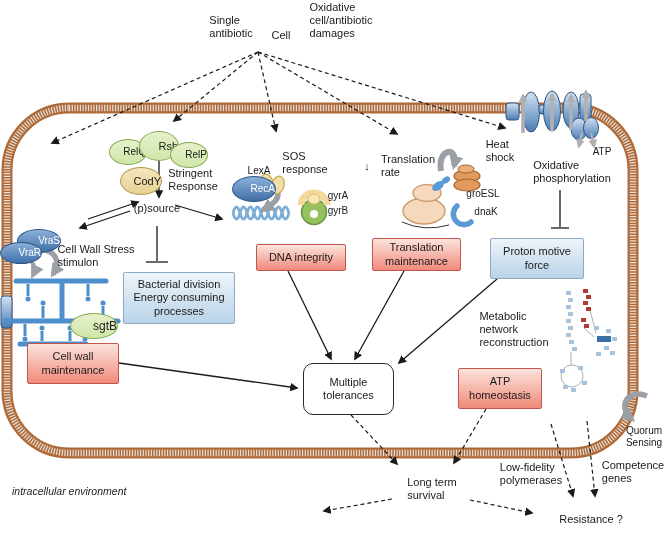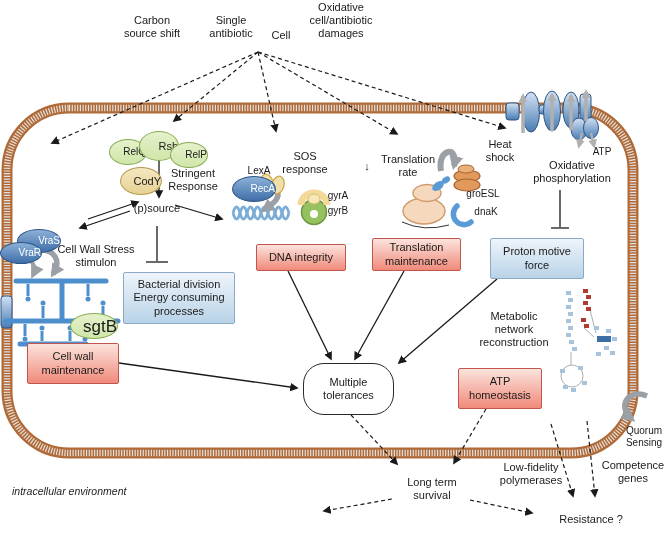--- a/index.html
+++ b/index.html
@@ -1,37 +1,37 @@
 <!DOCTYPE html>
 <html style="--membrane: #b06a38; --red-box-top: #fbe3dc; --red-box-bottom: #f18a7b; --red-box-border: #c0564e; --blue-box-top: #eef4fa; --blue-box-bottom: #b9d3e8; --blue-box-border: #89a9c4; --green-fill: #cfe6a9; --green-border: #86ab52; --tan-fill: #e7d194; --tan-border: #b49a50; --blue-protein: #3f6ea8; --blue-protein-border: #2d5685; --gray-arrow: #9aa0a6; --peptidoglycan: #4d8fcc; --dna-strand: #7badd6; --ribosome: #f6d9bd; --chaperone-orange: #e2995c;"><head>
 <meta charset="utf-8">
 <style>
   html,body{margin:0;padding:0;background:#fff}
   .stage{position:relative;width:669px;height:533px;background:#fff;overflow:hidden;
          font-family:"Liberation Sans",sans-serif;color:#1a1a1a}
   svg.art{position:absolute;left:0;top:0;z-index:1}
-  .lbl{position:absolute;z-index:3;transform:translate(-50%,-50%);text-align:center;
+  .lbl{position:absolute;z-index:3;transform:translate(-50%,-50%);text-align:left;
        font-size:11px;line-height:1.18;white-space:pre-line}
   .small{font-size:10px}
   .ital{font-style:italic;transform:none;text-align:center;font-size:10.5px;color:#222}
   .ell{position:absolute;z-index:3;display:flex;align-items:center;justify-content:flex-end;
        border-radius:50%;font-size:10px;line-height:1}
   .green{background:linear-gradient(180deg,#e6f1cb,var(--green-fill,#cfe6a9));
          border:1.5px solid var(--green-border,#86ab52)}
   .tan{background:linear-gradient(180deg,#f4e7c0,var(--tan-fill,#e7d194));
        border:1.5px solid var(--tan-border,#b49a50)}
   .bluep{background:linear-gradient(180deg,#8cb1d8,var(--blue-protein,#3f6ea8));
          border:1.5px solid var(--blue-protein-border,#2d5685);color:#fff}
   .box{position:absolute;z-index:2;display:flex;align-items:center;justify-content:center;
        text-align:center;font-size:11px;line-height:1.2;white-space:pre-line;border-radius:2px}
   .red-box{background:linear-gradient(180deg,var(--red-box-top,#fbe3dc),var(--red-box-bottom,#f18a7b));
            border:1px solid var(--red-box-border,#c0564e)}
   .blue-box{background:linear-gradient(180deg,var(--blue-box-top,#eef4fa),var(--blue-box-bottom,#b9d3e8));
             border:1px solid var(--blue-box-border,#89a9c4)}
-  .tol-box{background:#fff;border:1.6px solid #2a2a2a;border-radius:21px}
+  .tol-box{background:#fff;border:1.6px solid #2a2a2a;border-radius:10px}
 </style>
 </head>
 <body>
 
 <div class="stage">
 
   <svg class="art" width="669" height="533" viewBox="0 0 669 533">
     <defs>
       <marker id="mA" viewBox="0 0 10 10" refX="8" refY="5" markerWidth="8.5" markerHeight="8.5" markerUnits="userSpaceOnUse" orient="auto-start-reverse">
         <path d="M0,0L10,5L0,10z" fill="#1a1a1a"></path>
@@ -208,22 +208,20 @@
     <g stroke="#1a1a1a" stroke-width="1.2" stroke-dasharray="4 3" fill="none">
       <line x1="351" y1="415" x2="397" y2="464" marker-end="url(#mA)"></line>
       <line x1="486" y1="409" x2="454" y2="463" marker-end="url(#mA)"></line>
       <line x1="392" y1="499" x2="324" y2="511" marker-end="url(#mA)"></line>
       <line x1="470" y1="500" x2="532" y2="513" marker-end="url(#mA)"></line>
       <line x1="551" y1="424" x2="573" y2="496" marker-end="url(#mA)"></line>
       <line x1="587" y1="421" x2="595" y2="496" marker-end="url(#mA)"></line>
     </g>
   </svg>
 
-  <div class="lbl" style="left:152px;top:27px">Carbon
-source shift</div>
   <div class="lbl" style="left:231px;top:27px">Single
 antibiotic</div>
   <div class="lbl" style="left:281px;top:35px">Cell</div>
   <div class="lbl" style="left:341px;top:20px">Oxidative
 cell/antibiotic
 damages</div>
 
   <div class="ell green" style="left:109px;top:139px;width:36px;height:24px">
       <span>RelQ</span>
     </div>
@@ -241,21 +239,21 @@
   <div class="lbl" style="left:157px;top:208px">(p)source</div>
 
   <div class="lbl" style="left:96px;top:256px">Cell Wall Stress
 stimulon</div>
   <div class="ell bluep" style="left:17px;top:229px;width:42px;height:22px">
       <span>VraS</span>
     </div>
   <div class="ell bluep" style="left:0px;top:242px;width:40px;height:20px">
       <span>VraR</span>
     </div>
-  <div class="ell green" style="left:70px;top:313px;width:46px;height:24px;font-size:17px">
+  <div class="ell green" style="left:70px;top:313px;width:46px;height:24px;font-size:12px">
       <span>sgtB</span>
     </div>
   <div class="box red-box" style="left:27px;top:343px;width:90px;height:39px">Cell wall
 maintenance</div>
 
   <div class="box blue-box" style="left:123px;top:272px;width:110px;height:50px">Bacterial division
 Energy consuming
 processes</div>
 
   <div class="lbl small" style="left:259px;top:171px">LexA</div>

